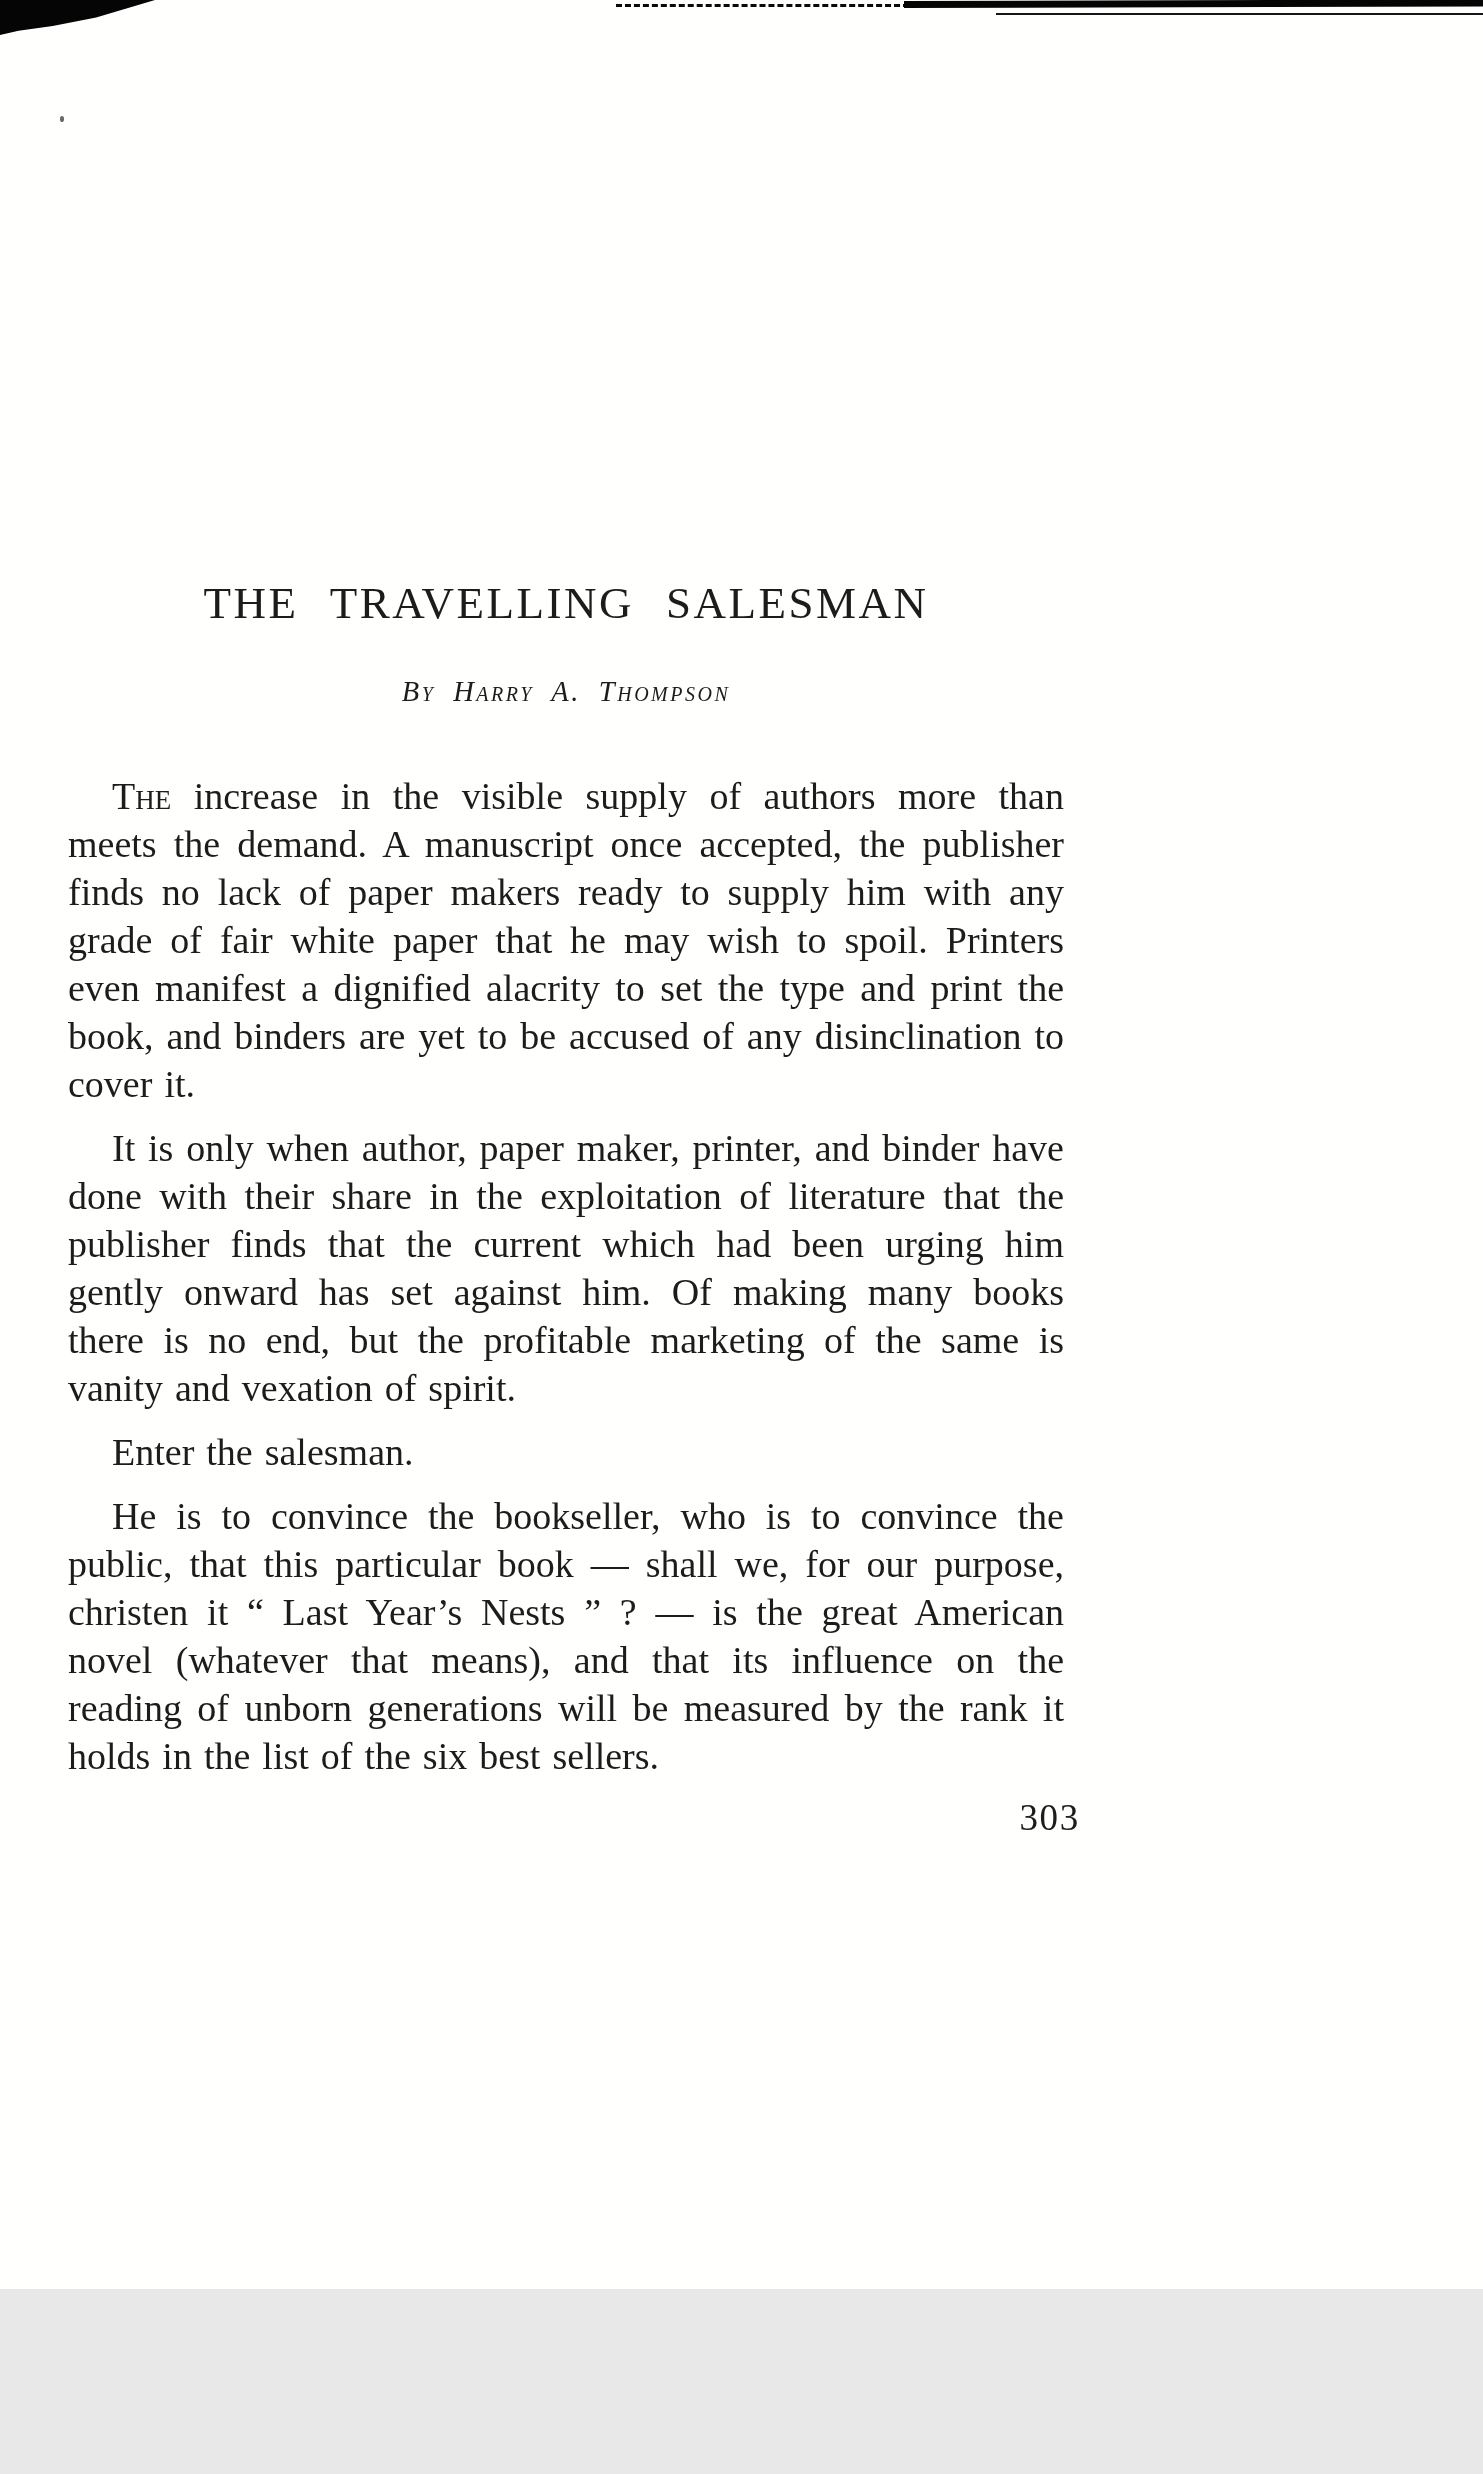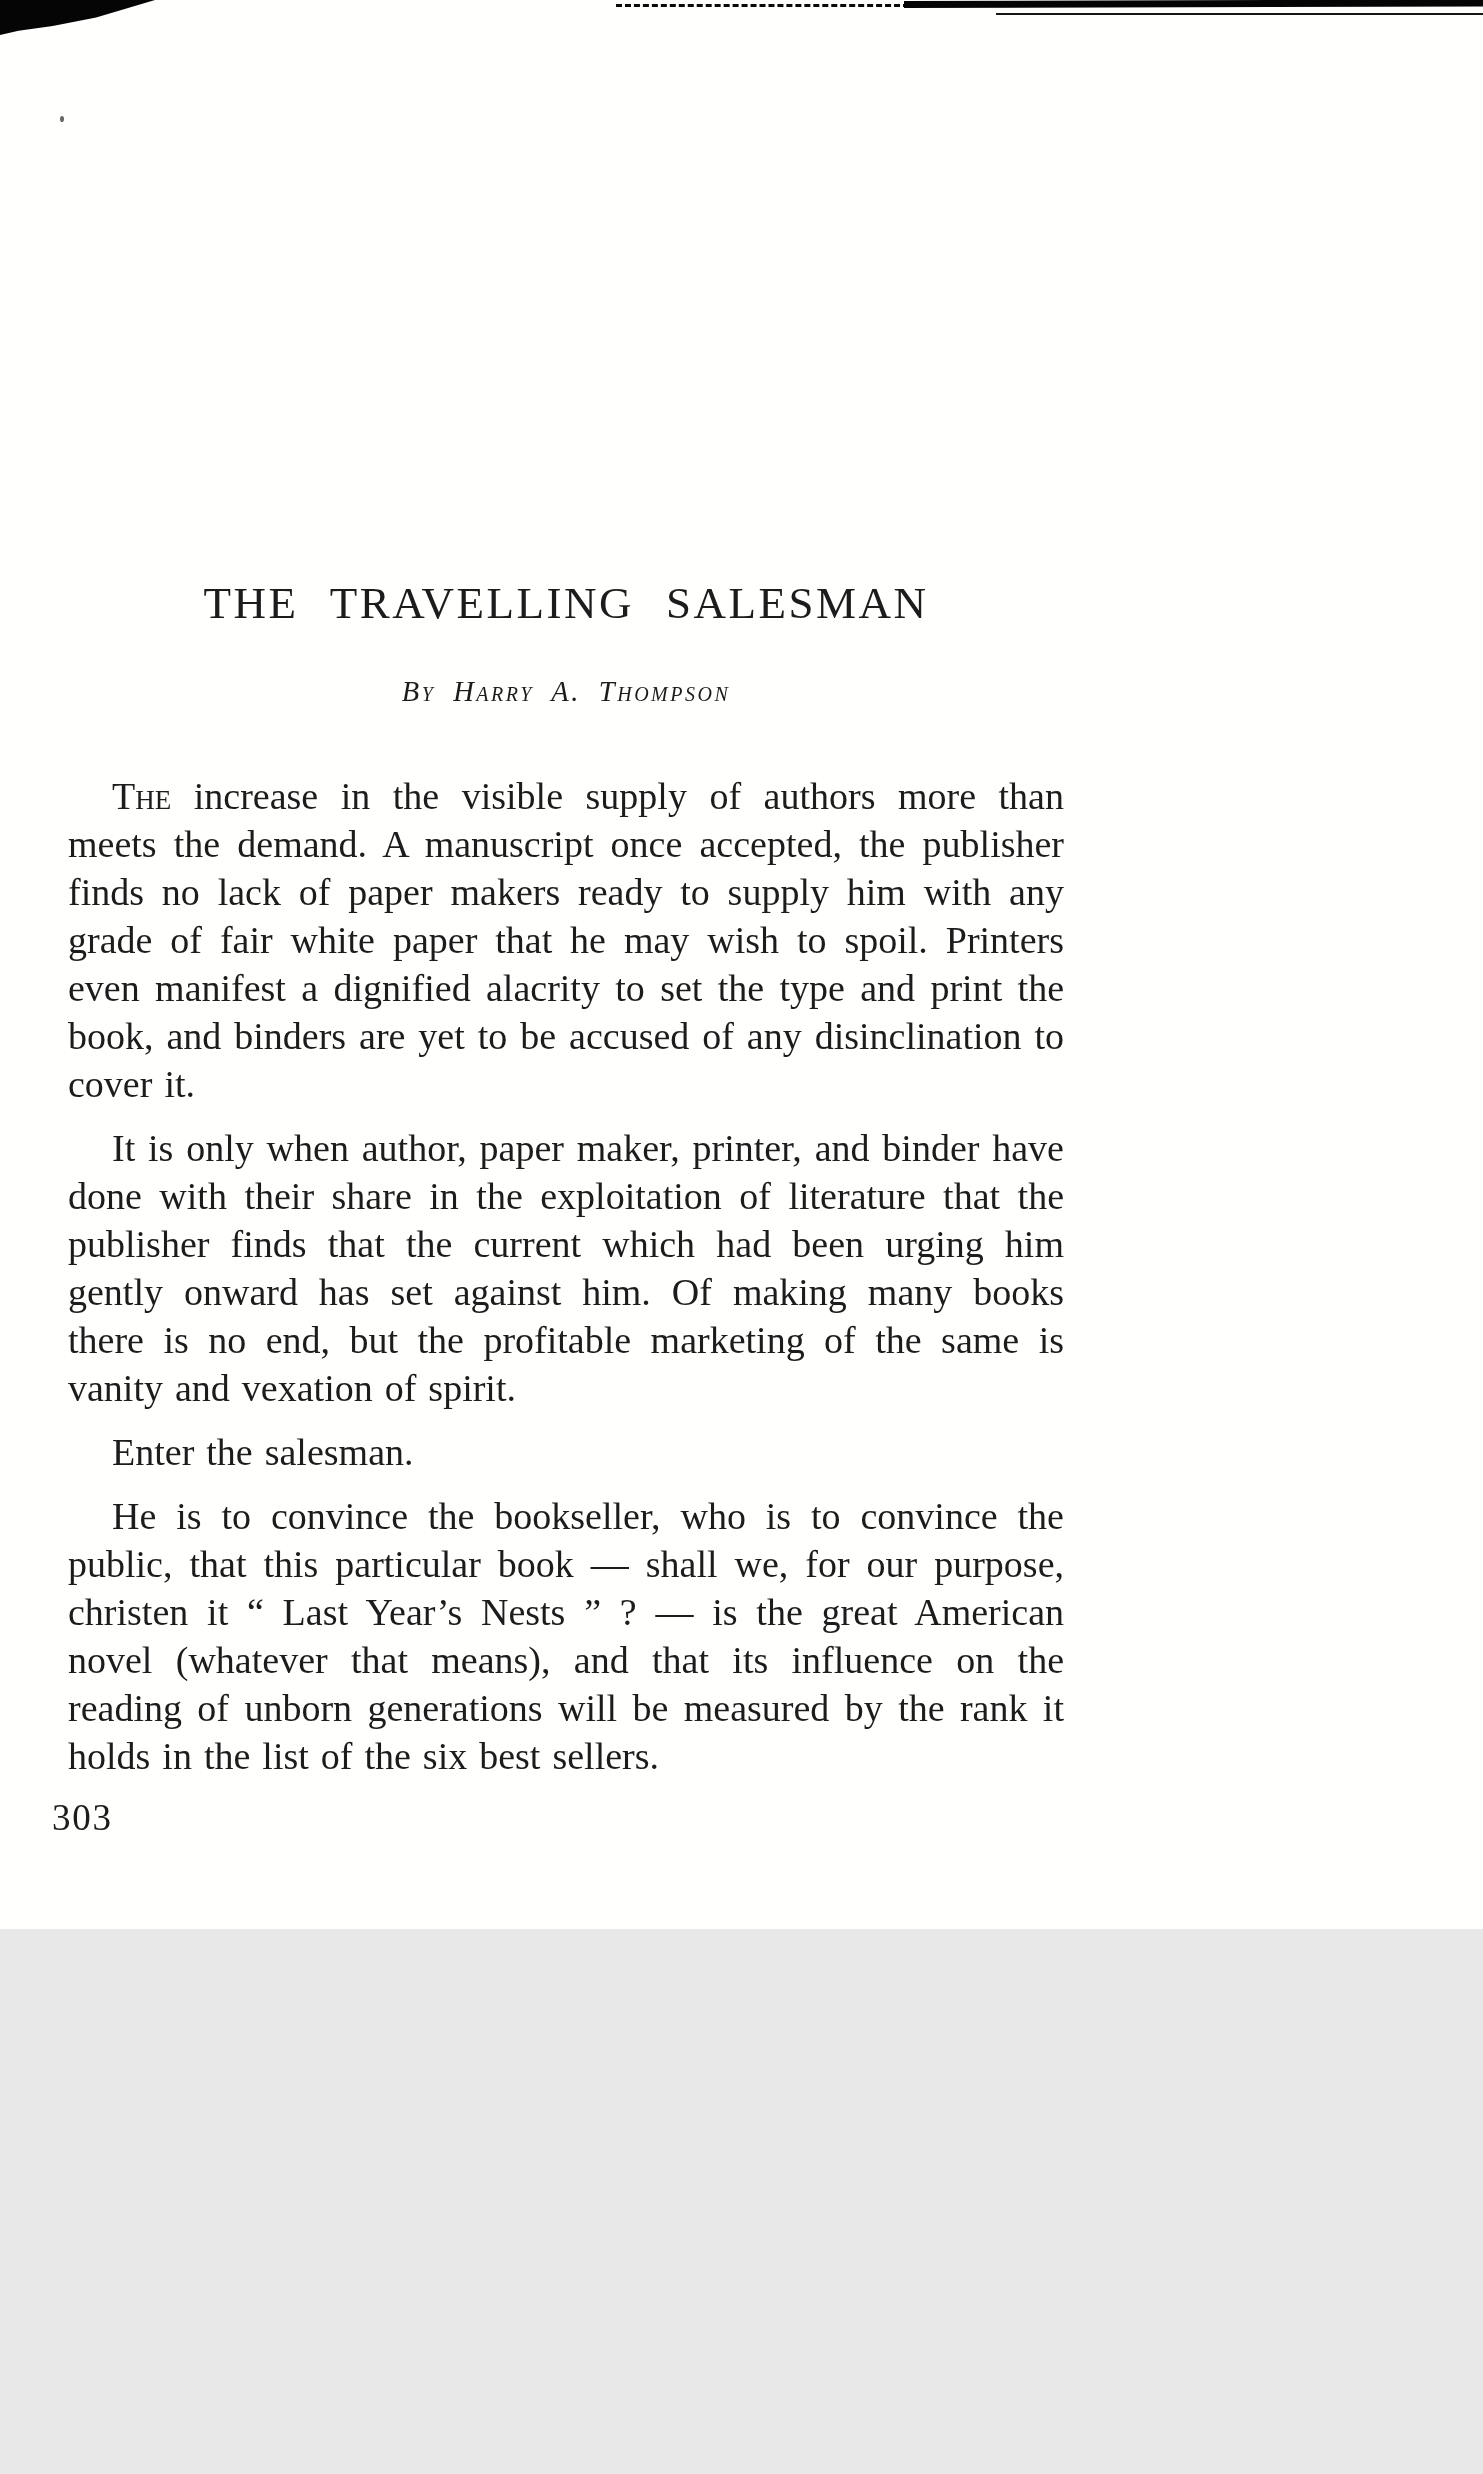--- a/index.html
+++ b/index.html
@@ -5,21 +5,21 @@
   html, body { margin: 0; padding: 0; }
   body {
     width: 1484px;
     height: 2475px;
     background: #e8e8e8;
     font-family: "Liberation Serif", "DejaVu Serif", serif;
   }
   .sheet {
     position: relative;
     width: 1484px;
-    height: 1929px;
+    height: 2289px;
     background: #fffffe;
     overflow: hidden;
     color: #1c1c1c;
   }
 
   
   .artifact { position: absolute; }
   .corner-blob {
     left: 0; top: 0;
     width: 155px; height: 35px;
@@ -81,21 +81,21 @@
     line-height: 48px;
     text-align: justify;
     text-indent: 44px;
     word-spacing: 2.5px;
   }
   .lead {
     font-variant: small-caps;
   }
   .page-number {
     margin-top: 11.7px;
-    text-align: left;
+    text-align: right;
     font-size: 37px;
     letter-spacing: 1.7px;
   }
 </style>
 </head>
 <body>
 
 <div class="sheet">
 
   <div class="artifact corner-blob"></div>

